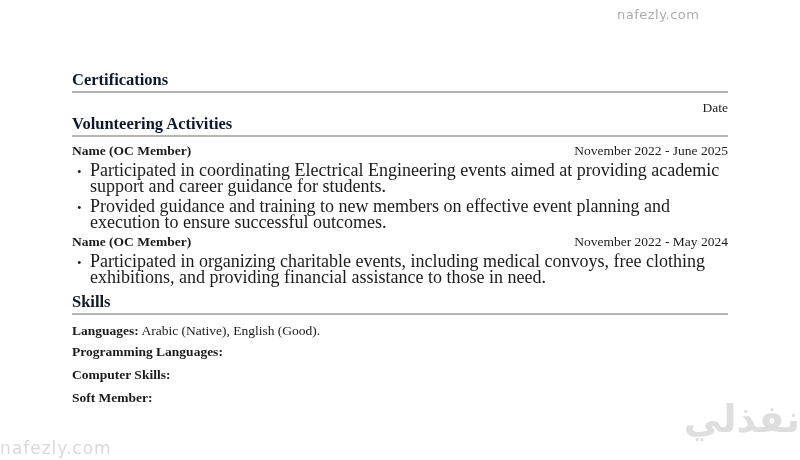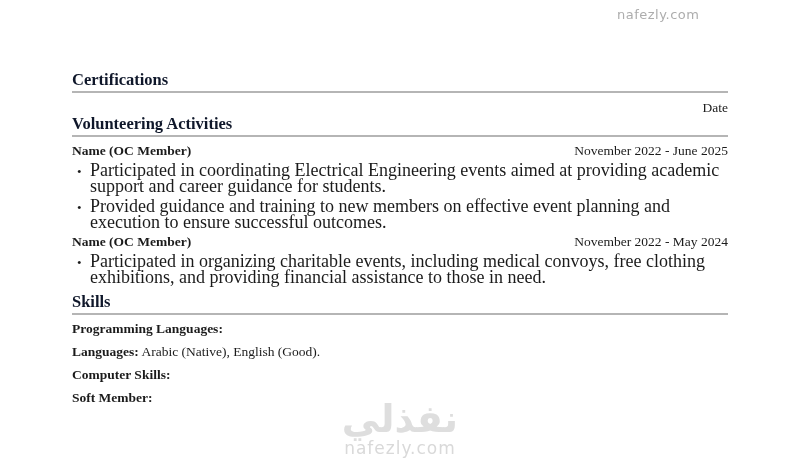--- a/index.html
+++ b/index.html
@@ -69,21 +69,20 @@
     position: absolute;
     top: 7px; left: 617px;
     font-family: "DejaVu Sans", sans-serif;
     font-size: 13px;
     color: #adadad;
     letter-spacing: 0.5px;
   }
   .wm-bottom {
     position: absolute;
     left: 0; right: 0; top: 399px;
-    text-align: center;
     color: #dcdcdc;
     font-family: "DejaVu Sans", sans-serif;
     pointer-events: none;
   }
   .wm-logo {
     font-size: 38px;
     font-weight: bold;
     line-height: 40px;
     color: #dedede;
   }
@@ -136,25 +135,25 @@
         <span class="bullet-dot"></span>
         <span class="bullet-text">Participated in organizing charitable events, including medical convoys, free clothing exhibitions, and providing financial assistance to those in need.</span>
       </div>
     </div>
   </div>
 
   <div>
     <div class="sec-head gap-sec" style="margin-top:8px;">Skills</div>
     <div class="rule"></div>
 
+    <div class="skill-line">
+      <span class="skill-label">Languages:</span><span class="skill-value"> Arabic (Native), English (Good).</span>
+    </div>
     <div class="skill-line first">
       <span class="skill-label">Programming Languages:</span><span class="skill-value"></span>
-    </div>
-    <div class="skill-line">
-      <span class="skill-label">Languages:</span><span class="skill-value"> Arabic (Native), English (Good).</span>
     </div>
     <div class="skill-line">
       <span class="skill-label">Computer Skills:</span><span class="skill-value"></span>
     </div>
     <div class="skill-line">
       <span class="skill-label">Soft Member:</span><span class="skill-value"></span>
     </div>
   </div>
 
 </div>

